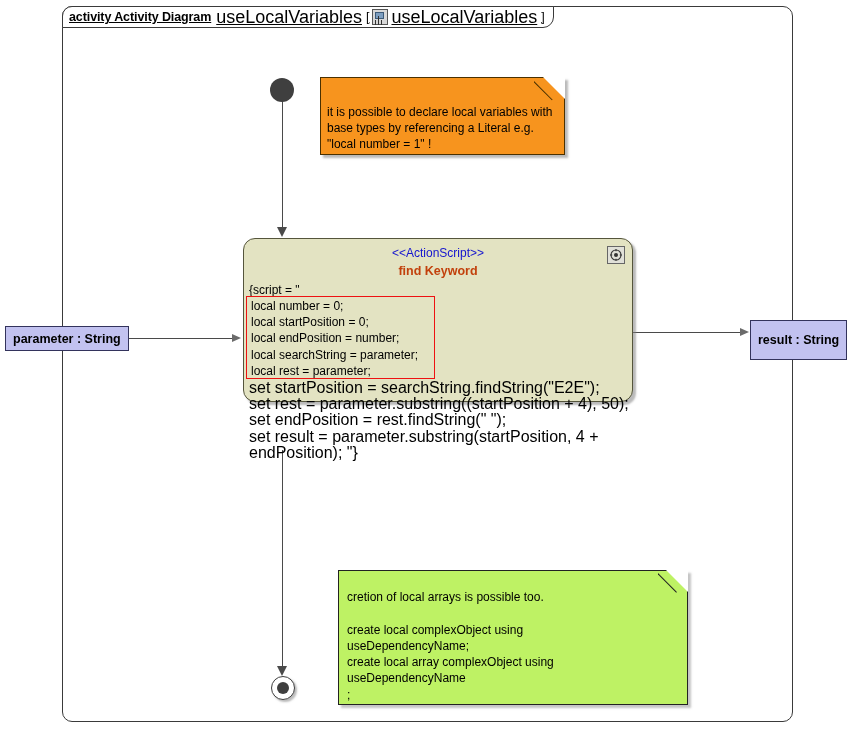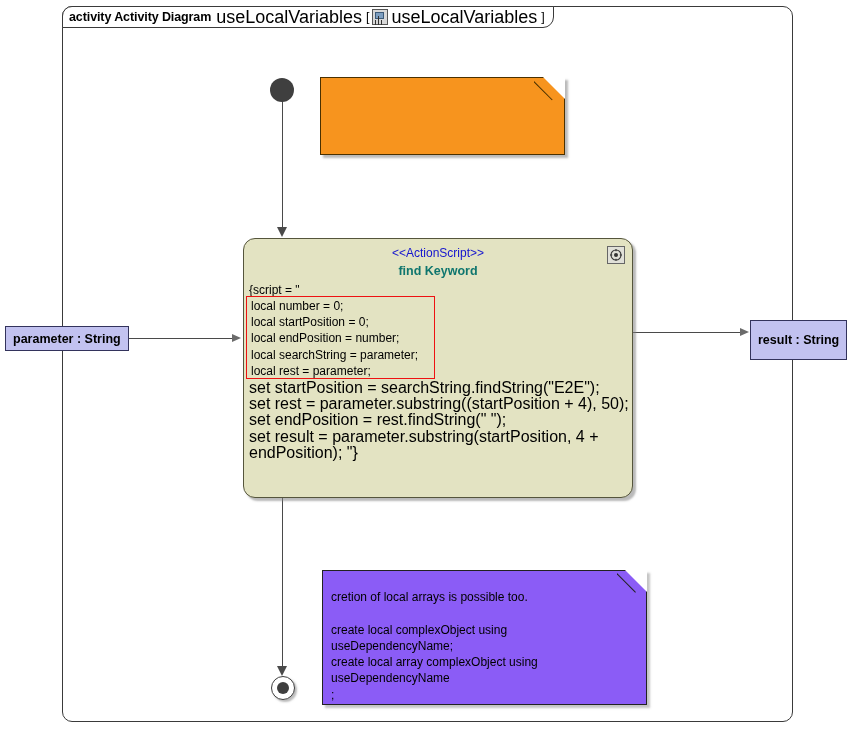--- a/index.html
+++ b/index.html
@@ -37,20 +37,21 @@
     box-sizing: border-box;
     background: #ffffff;
     border: 1px solid #3a3a3a;
     border-top-left-radius: 10px;
     border-bottom-right-radius: 11px;
     padding: 0 8px 0 6px;
     display: flex;
     align-items: center;
     white-space: nowrap;
     z-index: 5;
+    text-decoration: underline;
   }
   .tab-bold {
     font-weight: bold;
     font-size: 12.5px;
     letter-spacing: -0.1px;
   }
   .tab-normal {
     font-size: 18px;
     margin-left: 5px;
   }
@@ -194,25 +195,25 @@
     width: 234px;
     font-size: 12px;
     line-height: 16px;
     color: #000000;
     white-space: pre-line;
   }
 
   
   #white-note {
     position: absolute;
-    left: 322px;
+    left: 338px;
     top: 570px;
-    width: 325px;
+    width: 350px;
     height: 135px;
-    background: #8b5cf6;
+    background: #bef264;
     border: 1.2px solid #222222;
     box-sizing: border-box;
     box-shadow: 3px 3px 2px rgba(140,140,140,0.5);
   }
   #white-note-fold {
     position: absolute;
     right: -1px;
     top: -1px;
     width: 0; height: 0;
     border-left: 22px solid transparent;
@@ -247,21 +248,21 @@
     color: #000000;
     white-space: pre-line;
   }
 
   
   #action-node {
     position: absolute;
     left: 243px;
     top: 238px;
     width: 390px;
-    height: 260px;
+    height: 164px;
     background: #e3e3c2;
     border: 1.3px solid #55553c;
     border-radius: 12px;
     box-sizing: border-box;
     box-shadow: 3px 3px 2px rgba(130,130,130,0.55);
   }
   #action-stereotype {
     position: absolute;
     top: 7px;
     left: 0;
@@ -271,21 +272,21 @@
     font-size: 12px;
   }
   #action-title {
     position: absolute;
     top: 25px;
     left: 0;
     width: 100%;
     text-align: center;
     font-weight: bold;
     font-size: 12.5px;
-    color: #0f766e;
+    color: #c2410c;
   }
   #action-gear-box {
     position: absolute;
     right: 7px;
     top: 7px;
     width: 16px;
     height: 16px;
     border: 1px solid #666;
     background: #e0e0d8;
     display: flex;
@@ -375,20 +376,23 @@
 <div class="arrow-right" style="left:232px; top:334px;"></div>
 
 <div class="hline" style="left:633px; top:332px; width:108px;"></div>
 <div class="arrow-right" style="left:740px; top:328px;"></div>
 
 <div id="initial-node"></div>
 
 <div id="orange-note">
   <div id="orange-note-fold"></div>
   <div id="orange-note-fold-line"></div>
+  <div id="orange-note-text">it is possible to declare local variables with
+base types by referencing a Literal e.g.
+"local number = 1" !</div>
 </div>
 
 <div id="action-node">
   <div id="action-stereotype">&lt;&lt;ActionScript&gt;&gt;</div>
   <div id="action-title">find Keyword</div>
   <div id="action-gear-box">
     <svg width="12" height="12" viewBox="0 0 12 12">
       <circle cx="6" cy="6" r="5" fill="none" stroke="#333" stroke-width="1.1"></circle>
       <circle cx="6" cy="6" r="2" fill="#333"></circle>
       <rect x="5.4" y="0.2" width="1.2" height="2" fill="#333"></rect>

